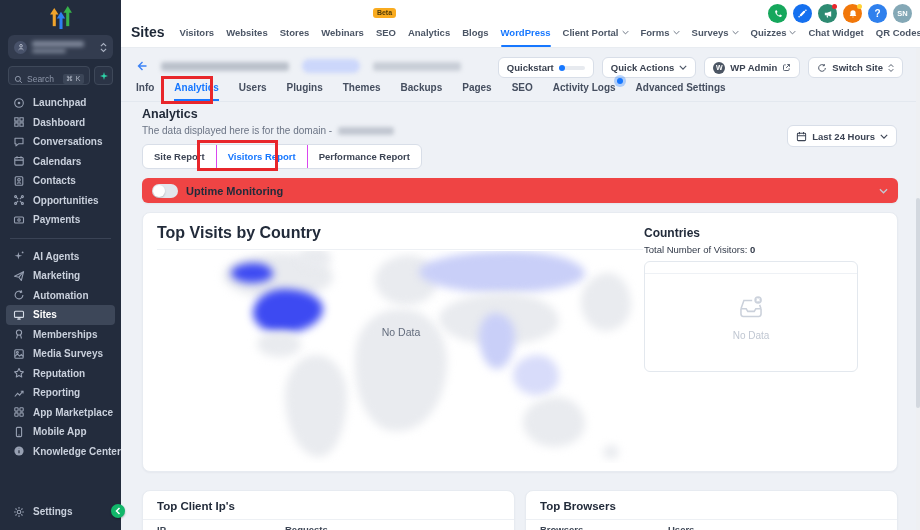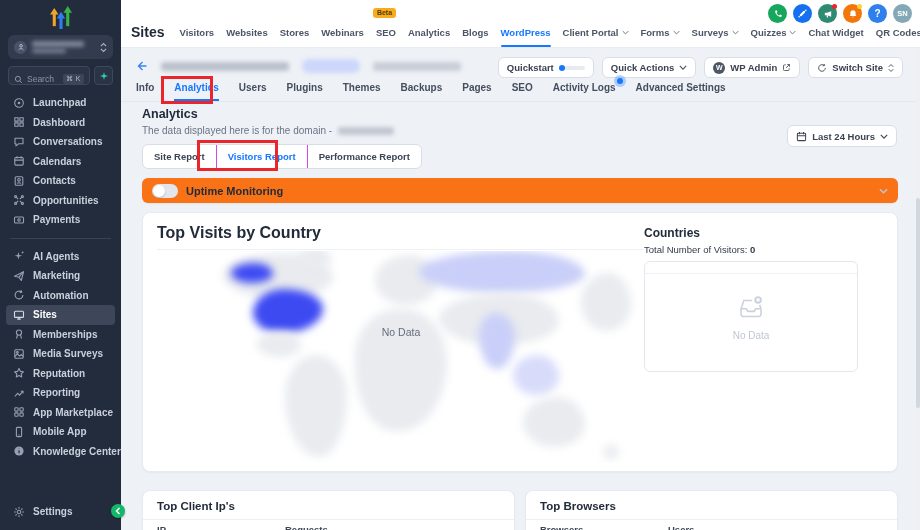--- a/index.html
+++ b/index.html
@@ -73,21 +73,21 @@
   .page-sub { position:absolute; left:21px; top:77px; font-size:10px; color:#6a7384; display:flex; align-items:center; gap:6px; }
   .sub-blur { width:56px; height:8px; background:#b6bcc7; border-radius:3px; filter:blur(2px); opacity:.8; }
 
   .date-btn { position:absolute; right:23px; top:77px; height:22px; background:#fff; border:1px solid #d8dee8; border-radius:6px; display:flex; align-items:center; gap:5px; padding:0 8px; font-size:9.5px; font-weight:600; color:#3c4454; cursor:pointer; }
 
   .report-tabs { position:absolute; left:21px; top:96px; height:25px; display:flex; background:#fff; border:1px solid #d8dee8; border-radius:6px; overflow:hidden; }
   .rtab { display:flex; align-items:center; padding:0 11px; font-size:9.5px; font-weight:700; color:#3c4454; border-right:1px solid #d946ef; cursor:pointer; white-space:nowrap; }
   .rtab:last-child { border-right:none; }
   .rtab.active { color:#1677ff; }
 
-  .uptime-card { position:absolute; left:21px; top:130px; width:756px; height:25px; background:#f97316; border-radius:6px; box-shadow:0 1px 2px rgba(16,24,40,.05); display:flex; align-items:center; gap:8px; padding:0 10px; }
+  .uptime-card { position:absolute; left:21px; top:130px; width:756px; height:25px; background:#ef4444; border-radius:6px; box-shadow:0 1px 2px rgba(16,24,40,.05); display:flex; align-items:center; gap:8px; padding:0 10px; }
   .toggle { width:26px; height:14px; border-radius:7px; background:#e2e6ec; position:relative; flex:none; cursor:pointer; }
   .toggle i { position:absolute; left:1px; top:1px; width:12px; height:12px; border-radius:50%; background:#fff; box-shadow:0 1px 2px rgba(0,0,0,.2); }
   .uptime-label { font-size:11px; font-weight:700; color:#222b3a; }
   .uptime-chev { margin-left:auto; color:#c3c9d3; }
 
   .big-card { position:absolute; left:21px; top:164px; width:756px; height:260px; background:#fff; border:1px solid #e7ebf1; border-radius:8px; box-shadow:0 1px 2px rgba(16,24,40,.04); }
   .map-title { position:absolute; left:14px; top:11px; font-size:16px; font-weight:700; color:#222b3a; }
   .map-divider { position:absolute; left:14px; top:36px; width:486px; height:1px; background:#edf0f4; }
   .map-area { position:absolute; left:10px; top:38px; width:490px; height:212px; overflow:hidden; }
   .blob { position:absolute; filter:blur(4px); background:#e9ebef; border-radius:55% 45% 50% 50% / 50% 55% 45% 50%; }

